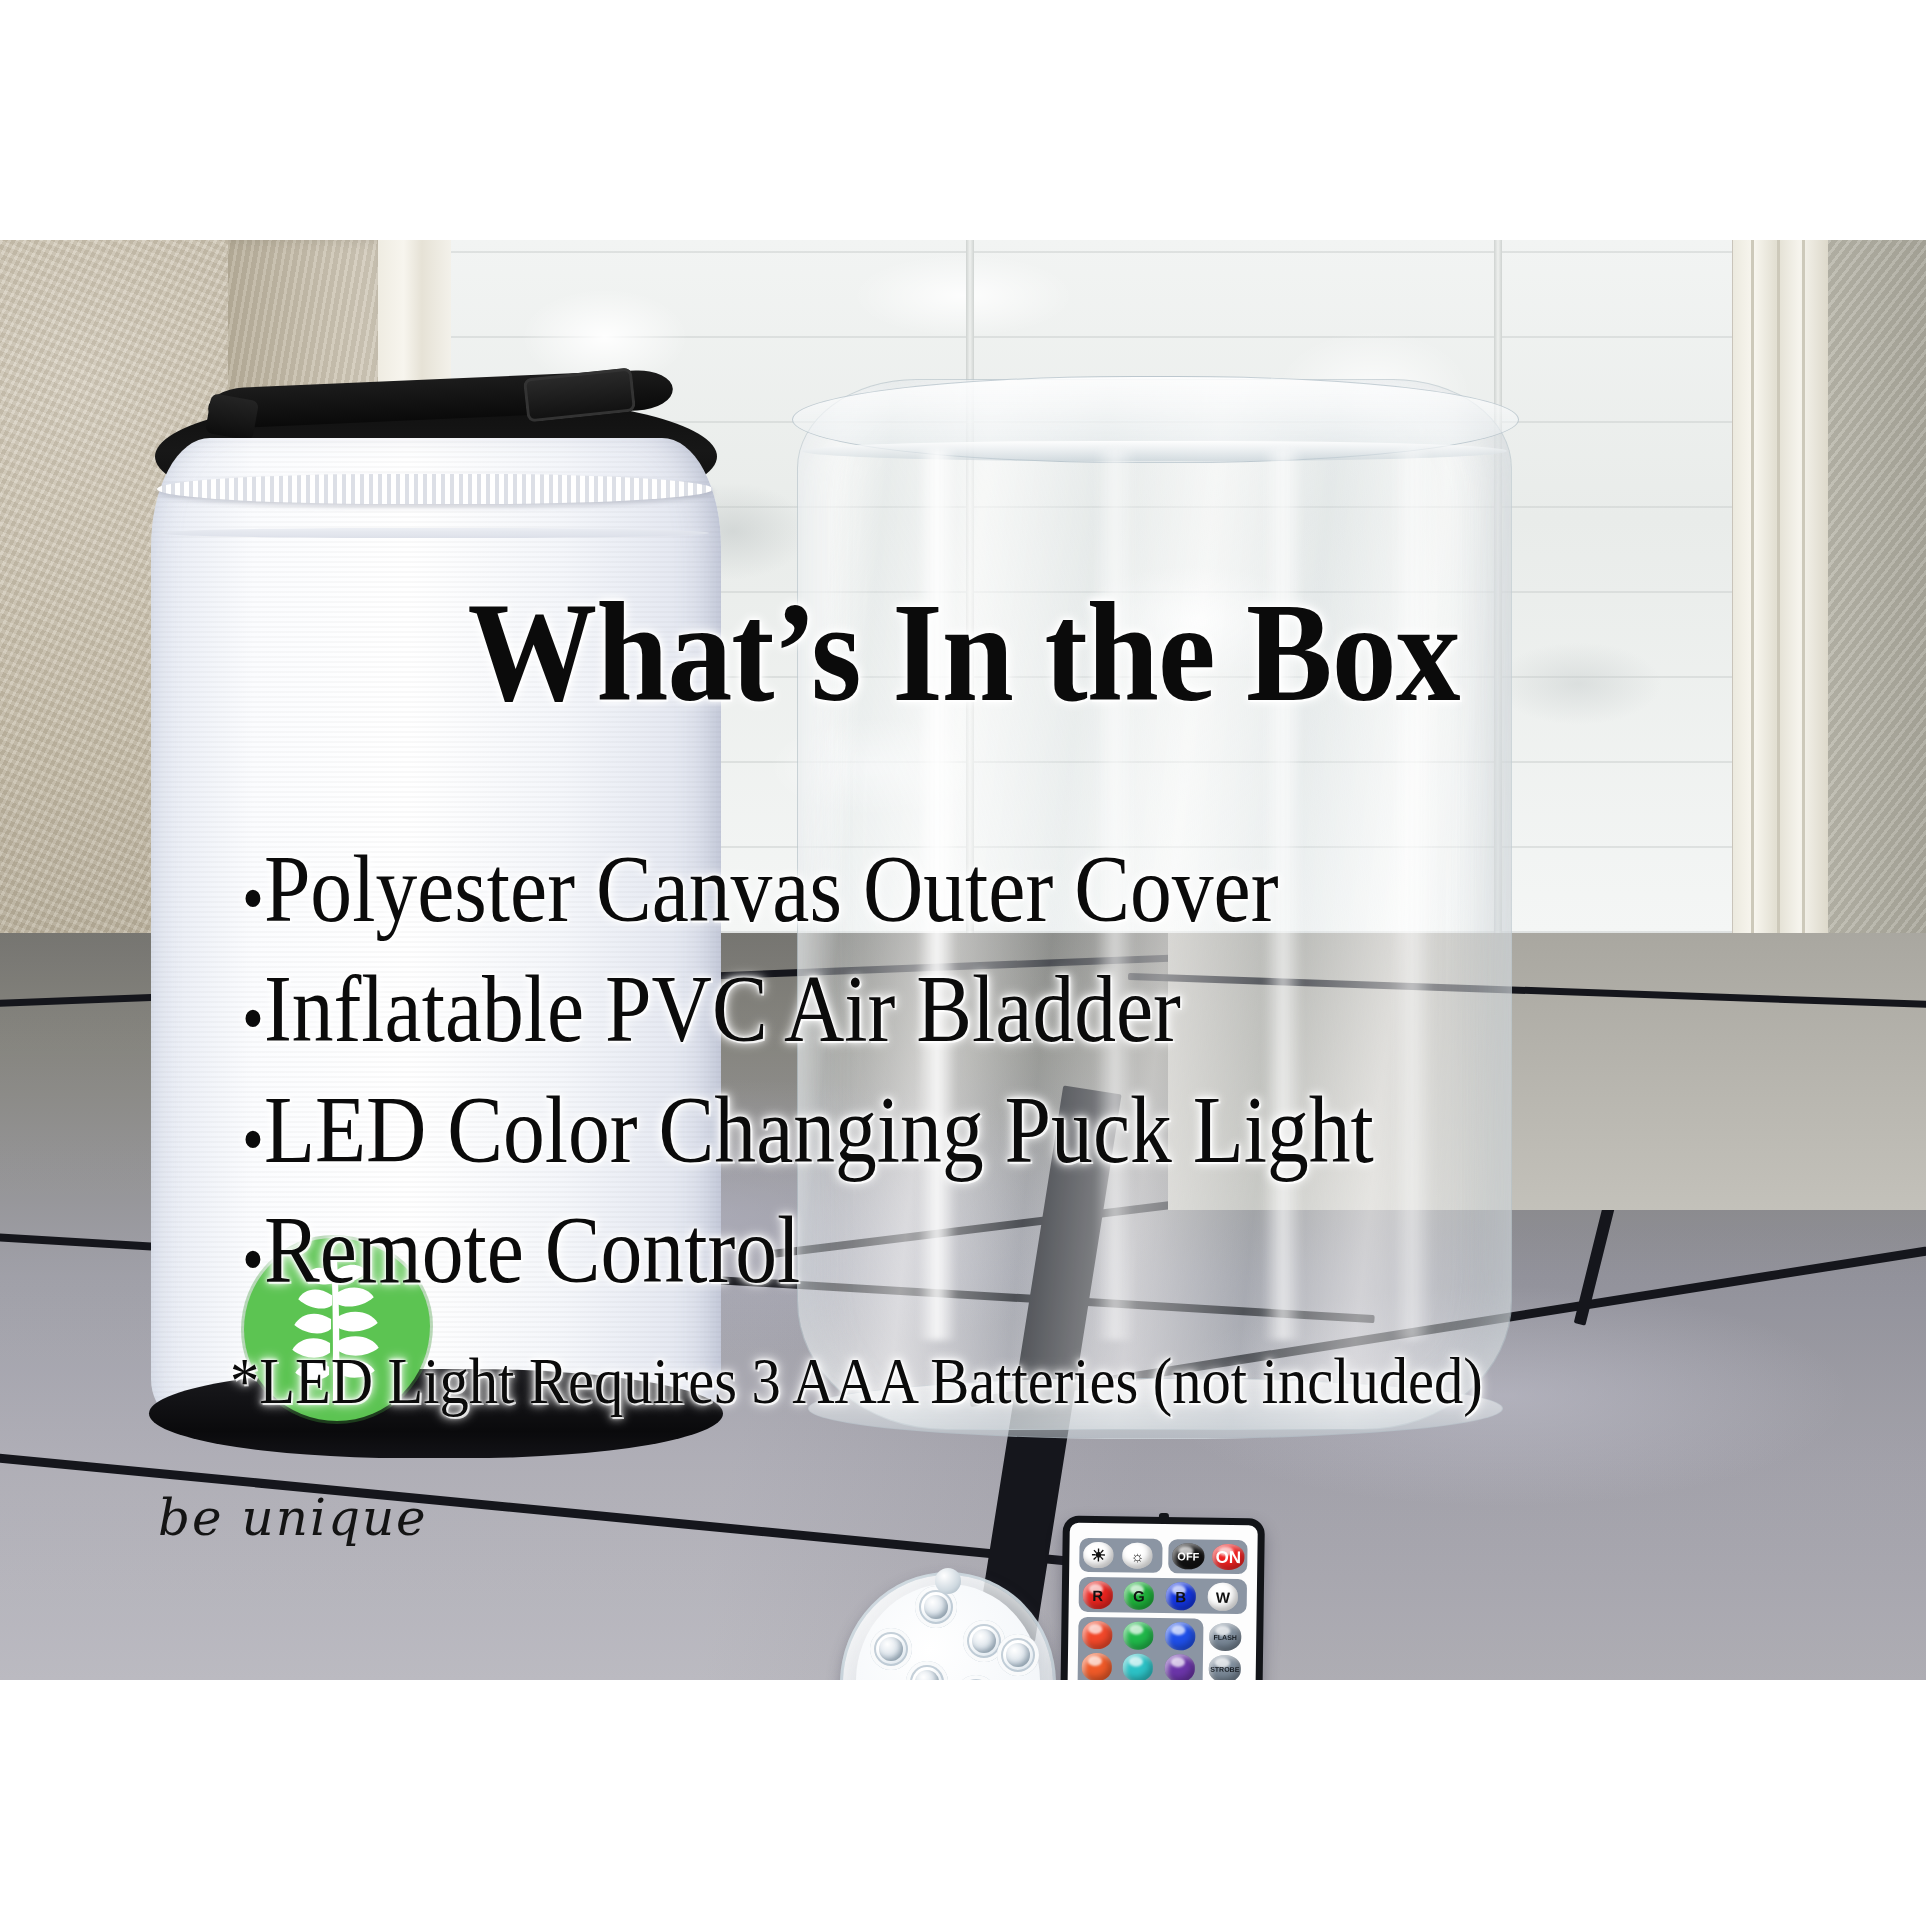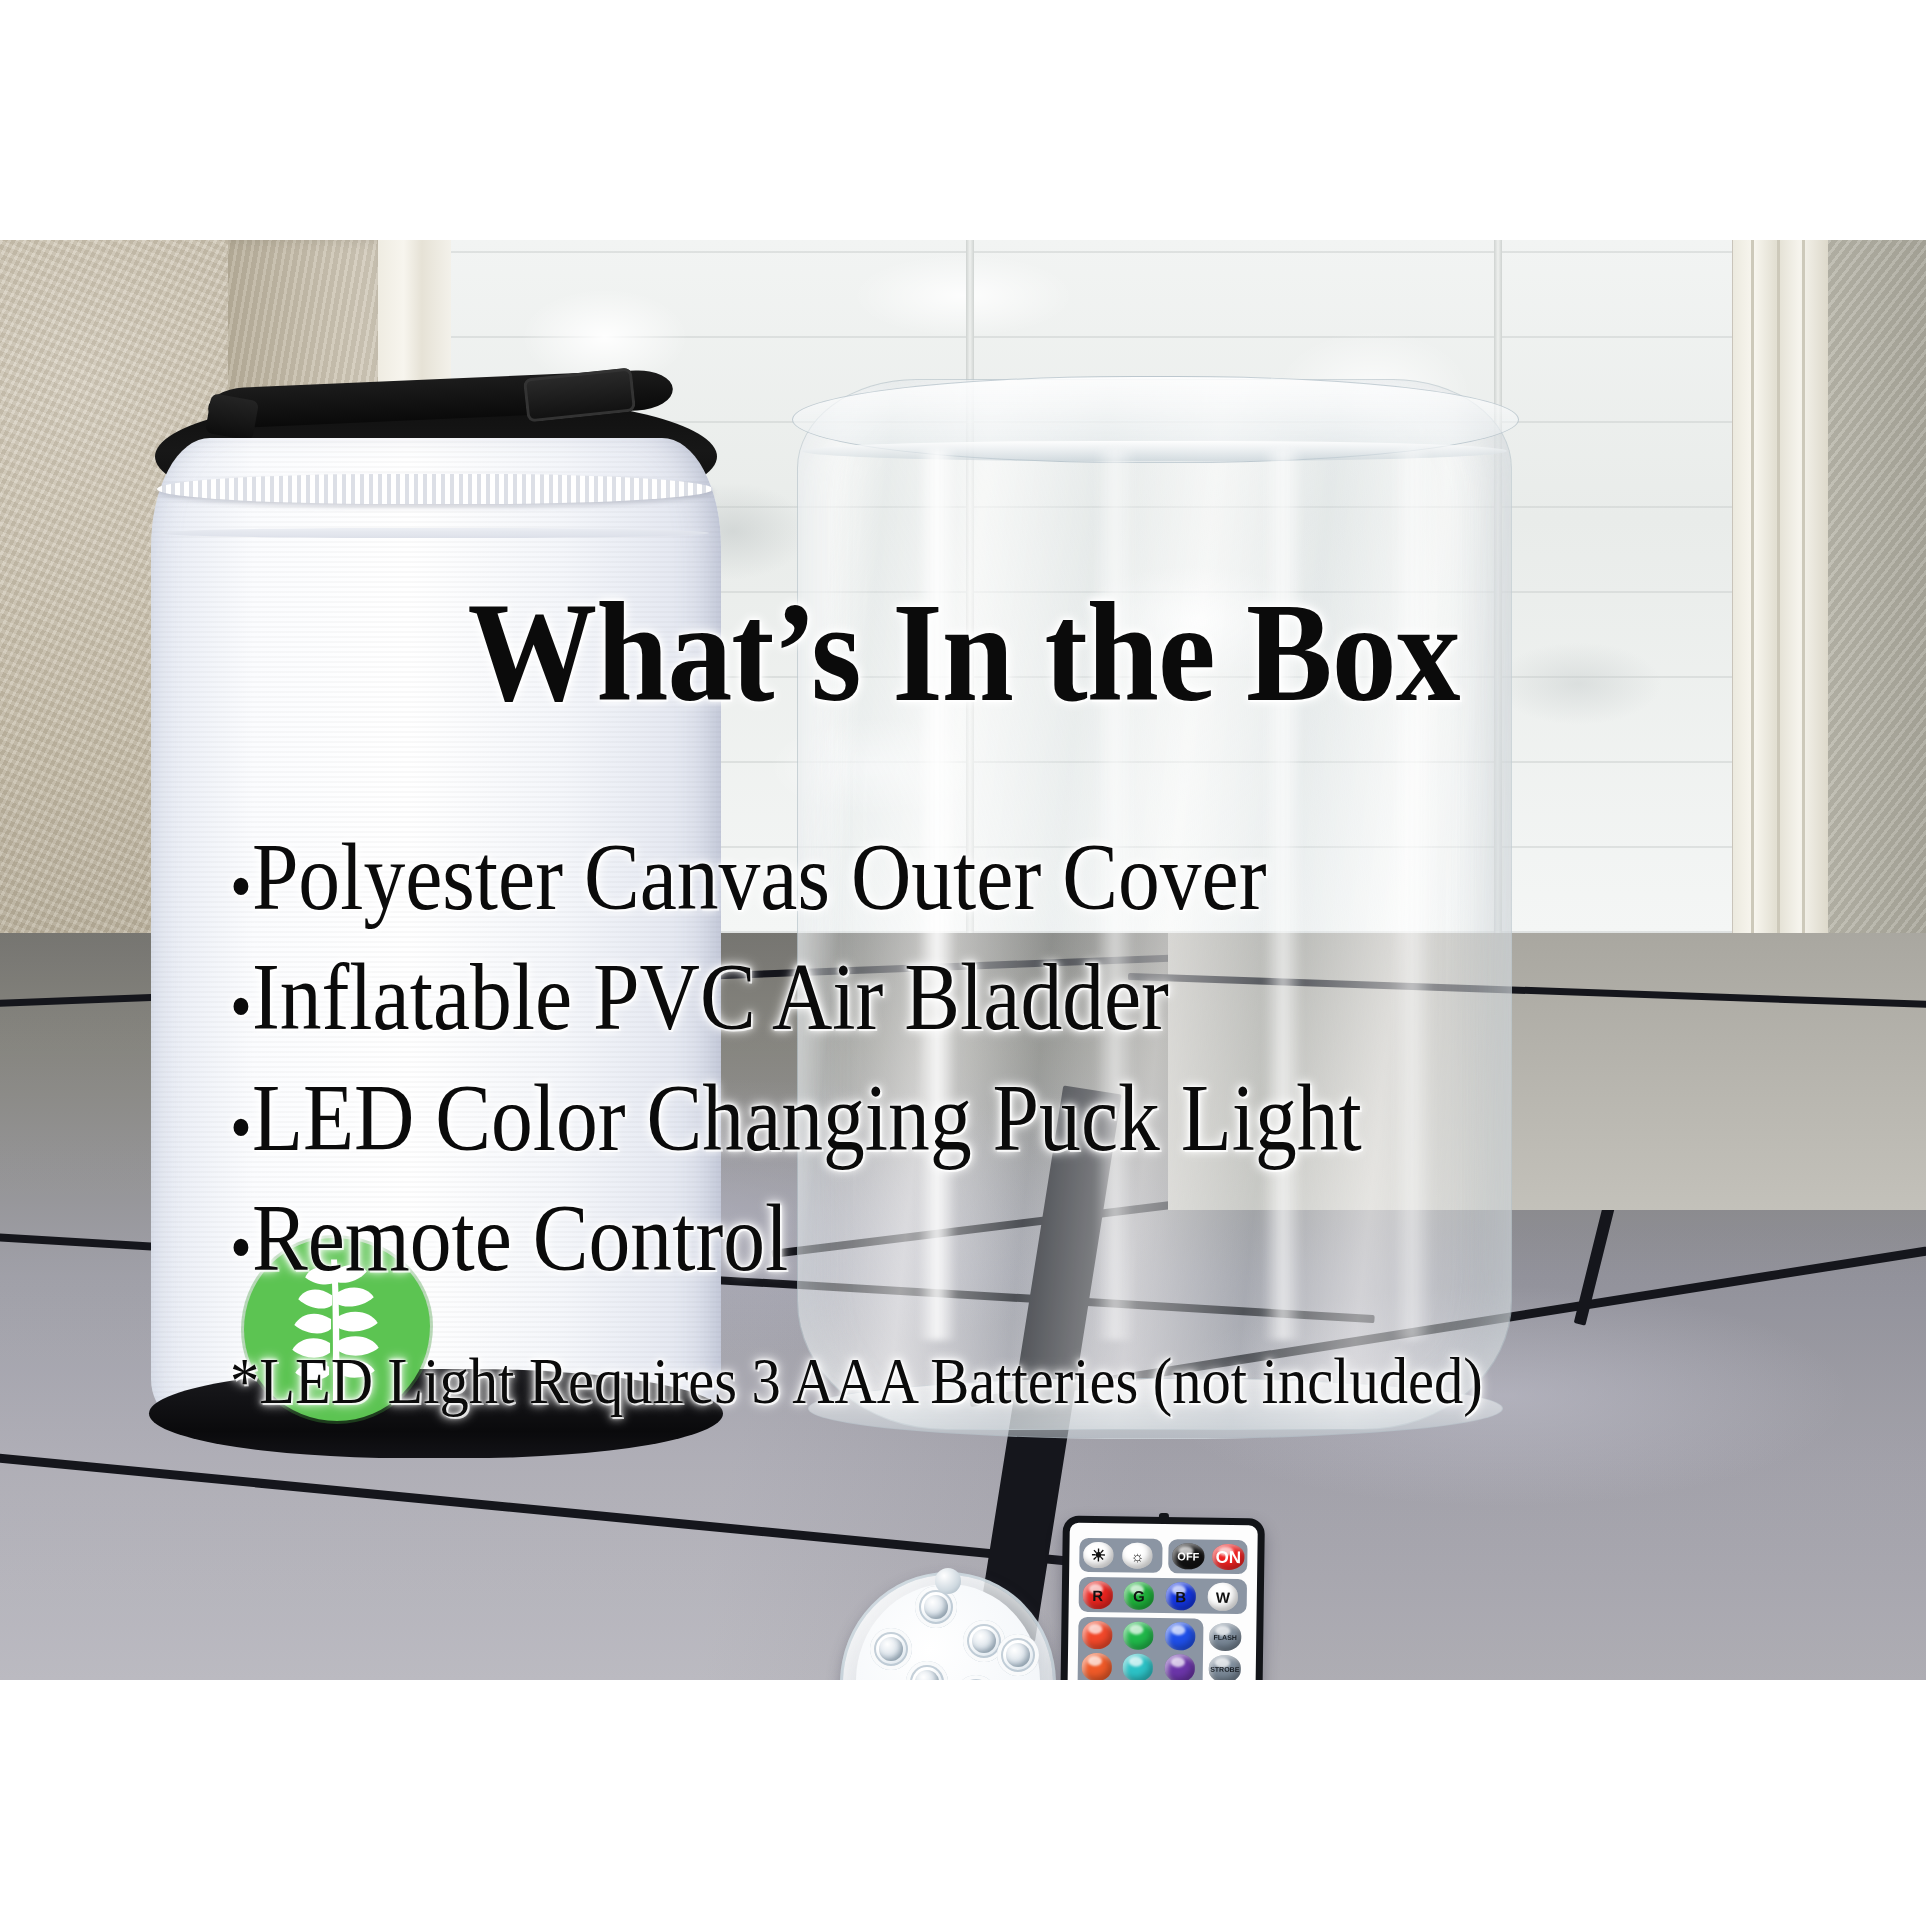--- a/index.html
+++ b/index.html
@@ -283,21 +283,21 @@
   #bullets li{
     list-style:none;
     font-family:"Liberation Serif",serif;
     font-size:95px; line-height:1.12; color:#0b0b0b;
     transform:scaleX(.88); transform-origin:left center;
     white-space:nowrap;
     margin:0 0 14px 0;
     padding:0;
   }
   #bullets .dot{font-size:71px;vertical-align:middle;}
-  #bullets ul{margin:0;padding:0;}
+  #bullets ul{margin:12px;padding:0;}
 
   #footnote{
     position:absolute; left:230px; top:1109px; width:1584px;
     font-family:"Liberation Serif",serif;
     font-size:65px; line-height:1; color:#0b0b0b;
     transform:scaleX(.90); transform-origin:left center;
     white-space:nowrap;
   }
 </style>
 </head>
@@ -454,20 +454,21 @@
           <path d="M65 40 C50 30 36 34 31 44 C42 54 58 56 65 50 Z"></path>
           <path d="M70 62 C86 52 105 57 111 68 C99 78 80 79 70 72 Z"></path>
           <path d="M64 64 C48 54 33 59 27 70 C39 80 56 81 64 74 Z"></path>
           <path d="M71 86 C87 77 106 82 112 93 C100 103 81 103 71 96 Z"></path>
           <path d="M63 88 C47 79 31 84 25 95 C37 105 54 105 63 98 Z"></path>
           <path d="M72 110 C86 102 102 106 108 116 C97 125 80 125 72 118 Z"></path>
           <path d="M62 112 C48 104 34 108 28 118 C39 127 55 127 62 120 Z"></path>
         </g>
       </svg>
     </div>
+    <div class="tagline">be unique</div>
 
     <h1 id="headline" class="glow">What’s In the Box</h1>
 
     <div id="bullets">
       <ul id="bullet-list">
           <li><span class="dot glow">•</span><span class="glow">Polyester Canvas Outer Cover</span></li>
           <li><span class="dot glow">•</span><span class="glow">Inflatable PVC Air Bladder</span></li>
           <li><span class="dot glow">•</span><span class="glow">LED Color Changing Puck Light</span></li>
           <li><span class="dot glow">•</span><span class="glow">Remote Control</span></li>
         </ul>

